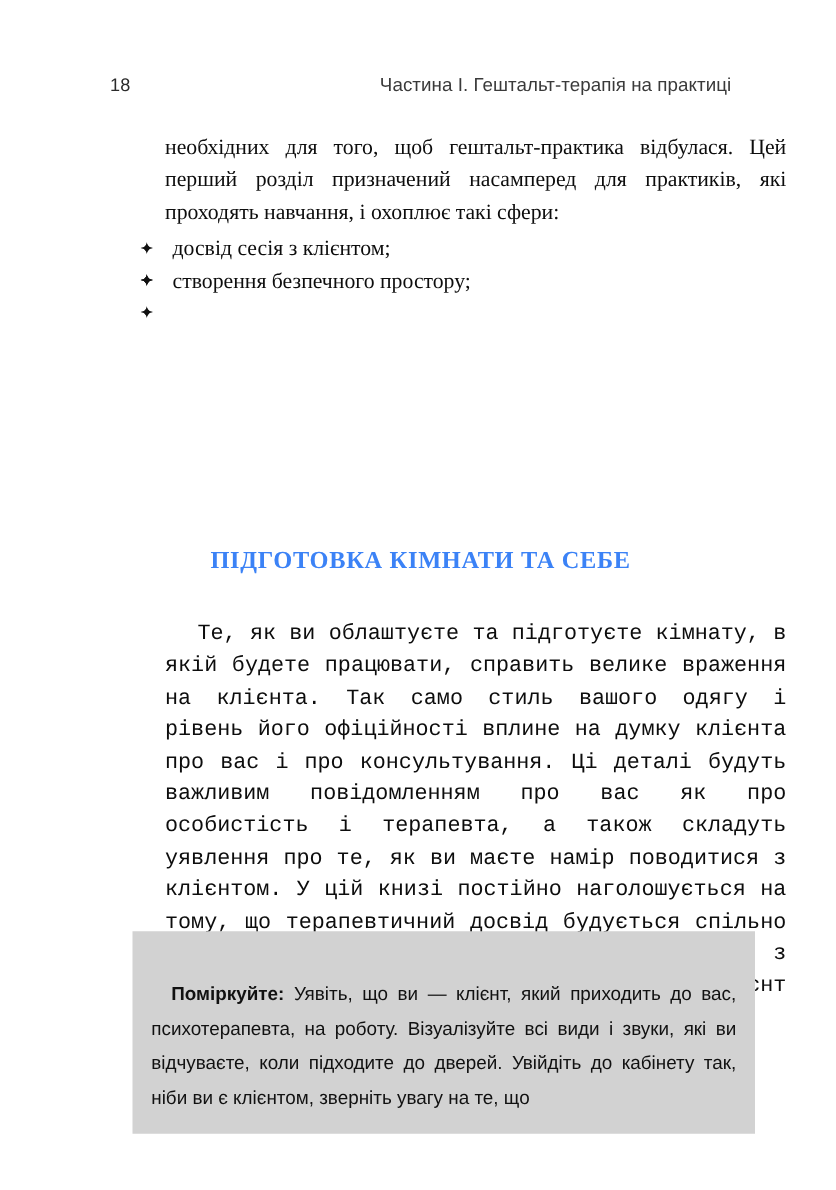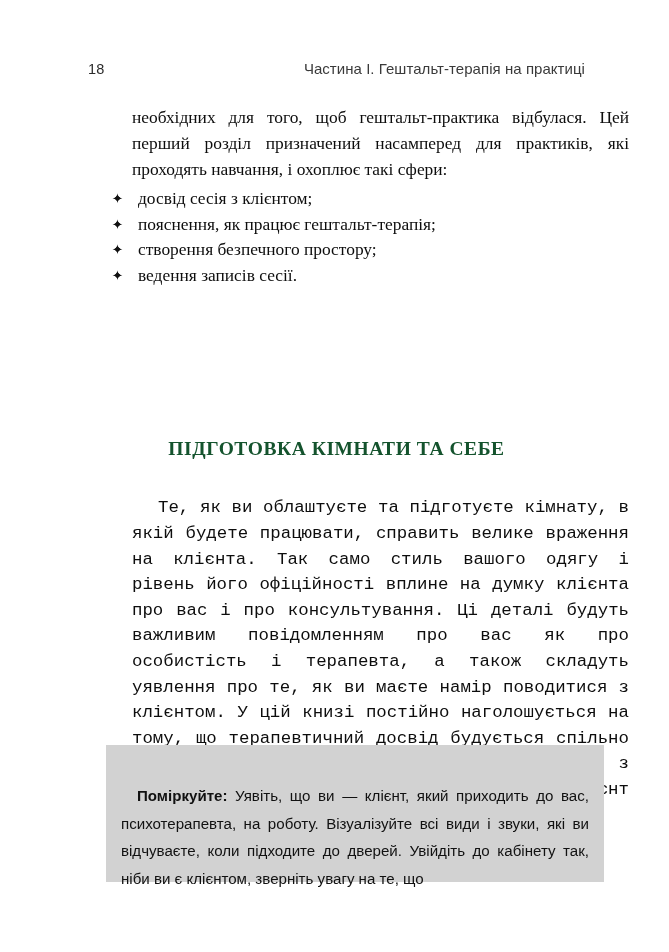--- a/index.html
+++ b/index.html
@@ -97,30 +97,30 @@
   #section-heading {
     position: absolute;
     left: 88px;
     top: 420px;
     width: 497px;
     text-align: center;
     font-weight: bold;
     font-size: 19.5px;
     line-height: 26px;
     letter-spacing: 0.55px;
-    color: #14532d;
+    color: #3b82f6;
   }
 
   
   #callout {
     position: absolute;
     left: 106px;
     top: 745px;
     width: 498px;
-    height: 137px;
+    height: 162px;
     background: #d2d2d2;
     box-sizing: border-box;
     padding: 22px 15px 0 15px;
   }
   #callout .callout-text {
     font-family: "Liberation Sans", "DejaVu Sans", sans-serif;
     font-size: 15.1px;
     line-height: 27.5px;
     text-align: justify;
     text-justify: inter-word;
@@ -149,35 +149,33 @@
     </li>
     <li>
       <span class="bullet-mark">✦</span>
       <span>досвід сесія з клієнтом;</span>
     </li>
     <li>
       <span class="bullet-mark">✦</span>
     </li>
     <li>
       <span class="bullet-mark">✦</span>
-      <span>пояснення, як працює гештальт-терапія;</span>
     </li>
     <li>
       <span class="bullet-mark">✦</span>
     </li>
     <li>
       <span class="bullet-mark">✦</span>
       <span>створення безпечного простору;</span>
     </li>
     <li>
       <span class="bullet-mark">✦</span>
     </li>
     <li>
       <span class="bullet-mark">✦</span>
-      <span>ведення записів сесії.</span>
     </li>
   </ul>
 
   <h2 id="section-heading">ПІДГОТОВКА КІМНАТИ ТА СЕБЕ</h2>
 
   <p class="text-block indent-first" id="para-body">Те, як ви облаштуєте та підготуєте кімнату, в якій будете працювати, справить велике враження на клієнта. Так само стиль вашого одягу і рівень його офіційності вплине на дум­ку клієнта про вас і про консультування. Ці деталі будуть важливим повідомленням про вас як про особистість і тера­певта, а також складуть уявлення про те, як ви маєте намір поводитися з клієнтом. У цій книзі постійно наголошується на тому, що терапевтичний досвід будується спільно — це означає, що те, як ви поводитеся з клієнтом, впливатиме на те, як клієнт поводитиметься з вами, і навпаки.</p>
 
   <div id="callout" style="background: rgb(210, 210, 210);">
     <p class="callout-text">
       <span class="callout-lead">Поміркуйте:</span><span> Уявіть, що ви — клієнт, який приходить до вас, психотерапевта, на роботу. Візуалізуйте всі види і звуки, які ви відчуваєте, коли підходите до дверей. Увійдіть до кабінету так, ніби ви є клієнтом, зверніть увагу на те, що</span>

